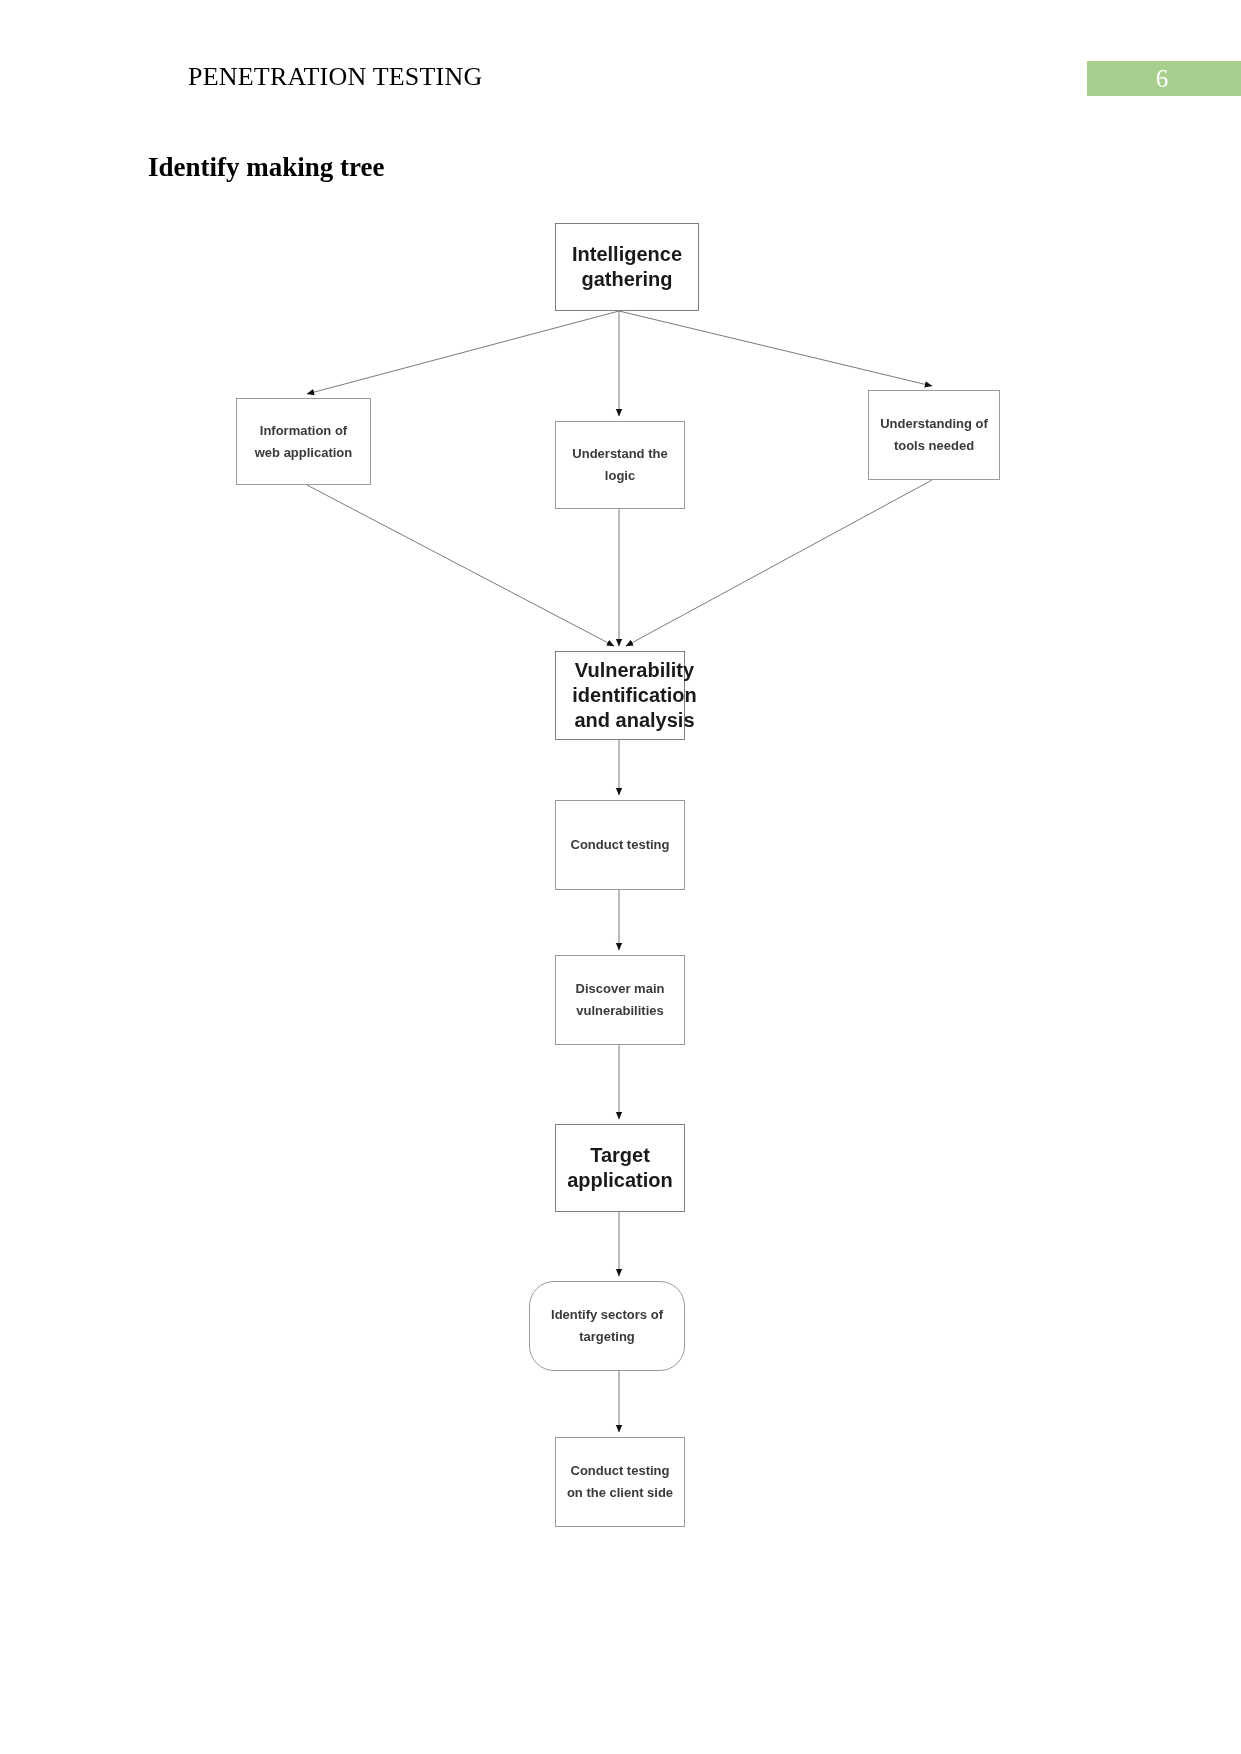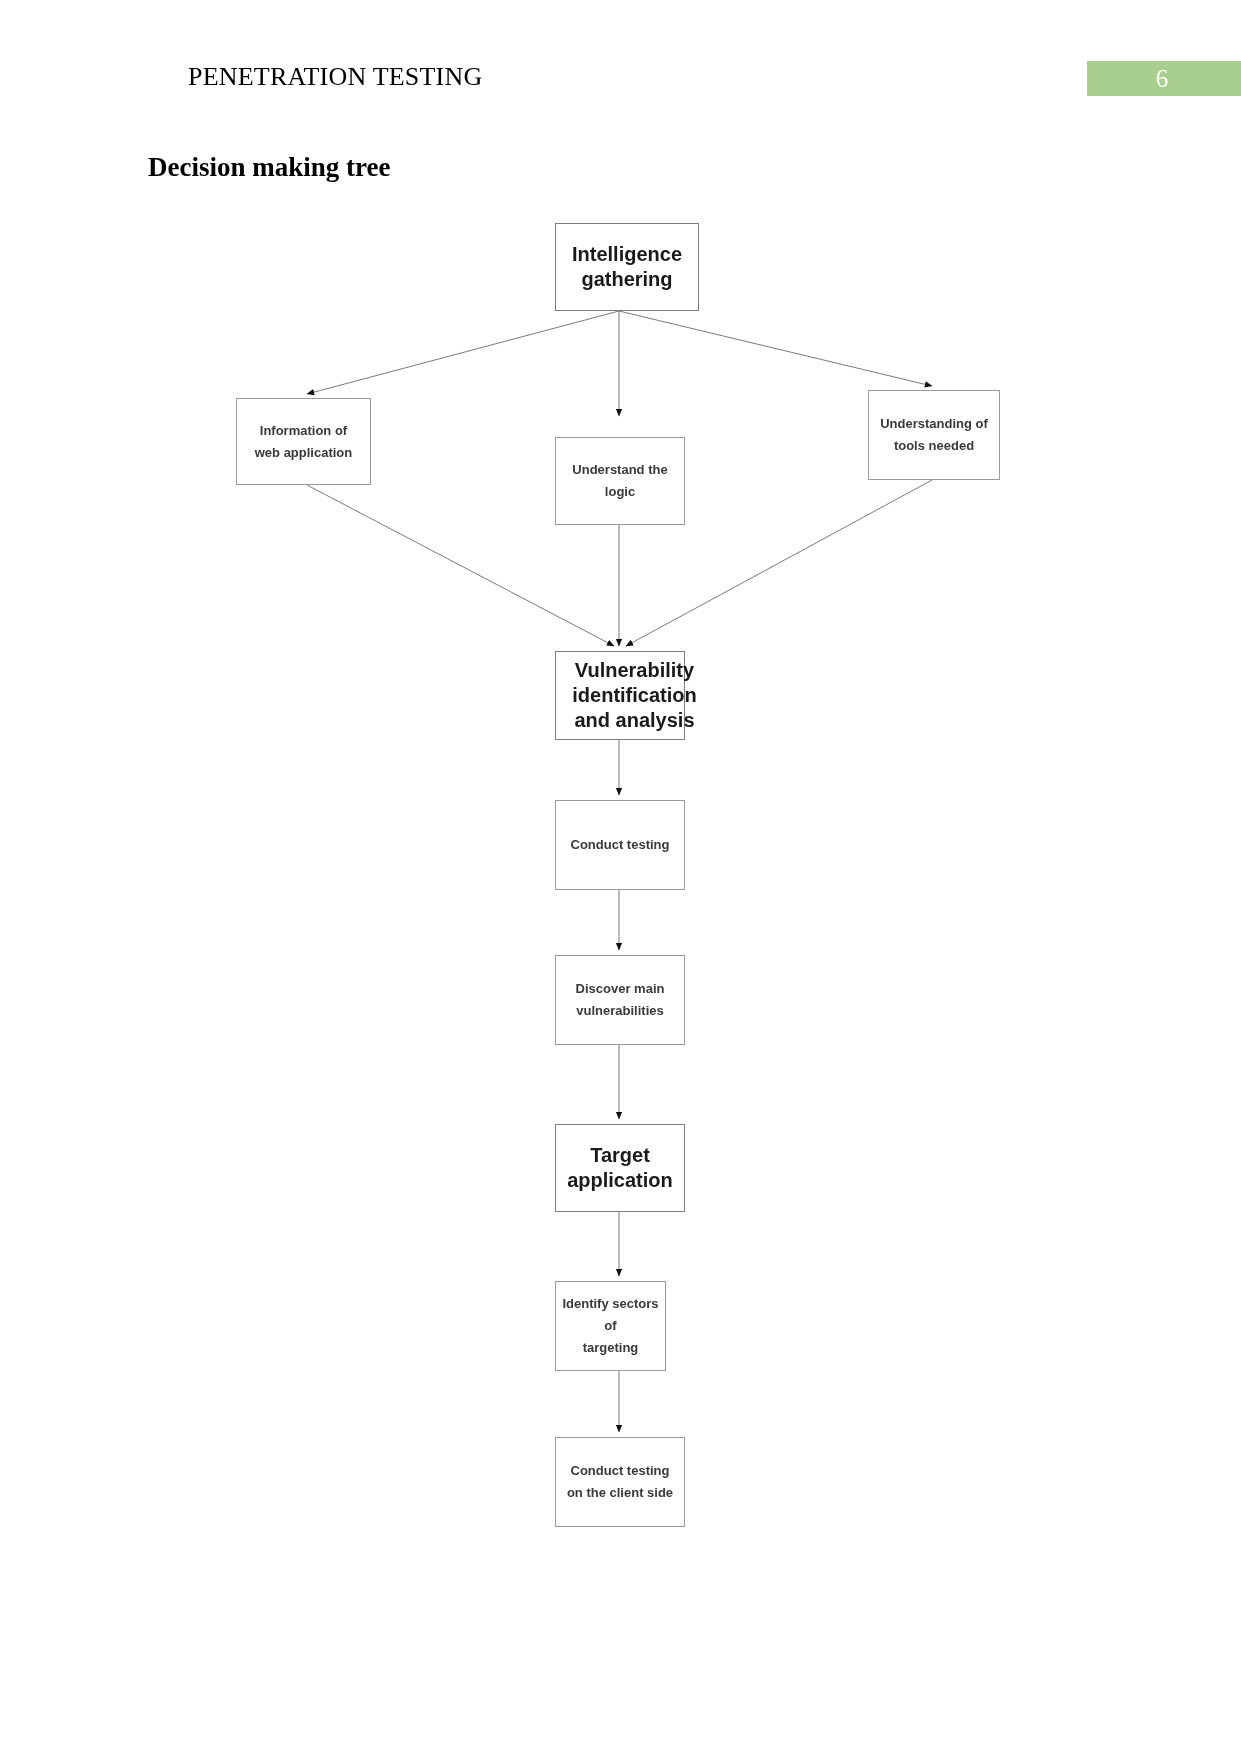--- a/index.html
+++ b/index.html
@@ -109,38 +109,38 @@
   .node.plain .node-label {
     font-weight: bold;
     font-size: 13px;
     line-height: 22px;
     color: #3a3a3a;
   }
 
   
   #node-intelligence-gathering { left: 555px;  top: 223px;  width: 144px; height: 88px; }
   #node-information-web-app    { left: 236px;  top: 398px;  width: 135px; height: 87px; }
-  #node-understand-logic       { left: 555px;  top: 421px;  width: 130px; height: 88px; margin-top: 16px; }
+  #node-understand-logic       { left: 555px;  top: 421px;  width: 130px; height: 88px; }
   #node-understanding-tools    { left: 868px;  top: 390px;  width: 132px; height: 90px; }
   #node-vulnerability-id       { left: 555px;  top: 651px;  width: 130px; height: 89px; padding-left: 29px; }
   #node-conduct-testing        { left: 555px;  top: 800px;  width: 130px; height: 90px; }
   #node-discover-vulns         { left: 555px;  top: 955px;  width: 130px; height: 90px; }
   #node-target-exploitation    { left: 555px;  top: 1124px; width: 130px; height: 88px; }
-  #node-identify-sectors       { left: 555px;  top: 1281px; width: 111px; height: 90px; }
+  #node-identify-sectors       { left: 529px;  top: 1281px; width: 156px; height: 90px; border-radius: 25px; }
   #node-conduct-client-testing { left: 555px;  top: 1437px; width: 130px; height: 90px; }
 </style>
 </head>
 <body>
 
 <div id="page-header">
   <div id="doc-running-head">PENETRATION TESTING</div>
   <div id="page-number-badge">6</div>
 </div>
 
-<div id="section-heading">Decision making tree</div>
+<div id="section-heading">Identify making tree</div>
 
 <div id="flowchart">
 
   <svg id="flowchart-edges" viewBox="0 0 1241 1754">
     <defs>
       <marker id="arrowhead" markerWidth="9" markerHeight="9" refX="7.2" refY="3.2" orient="auto" markerUnits="strokeWidth">
         <path d="M0,0 L7.6,3.2 L0,6.4 Z" fill="#111111"></path>
       </marker>
     </defs>
 

